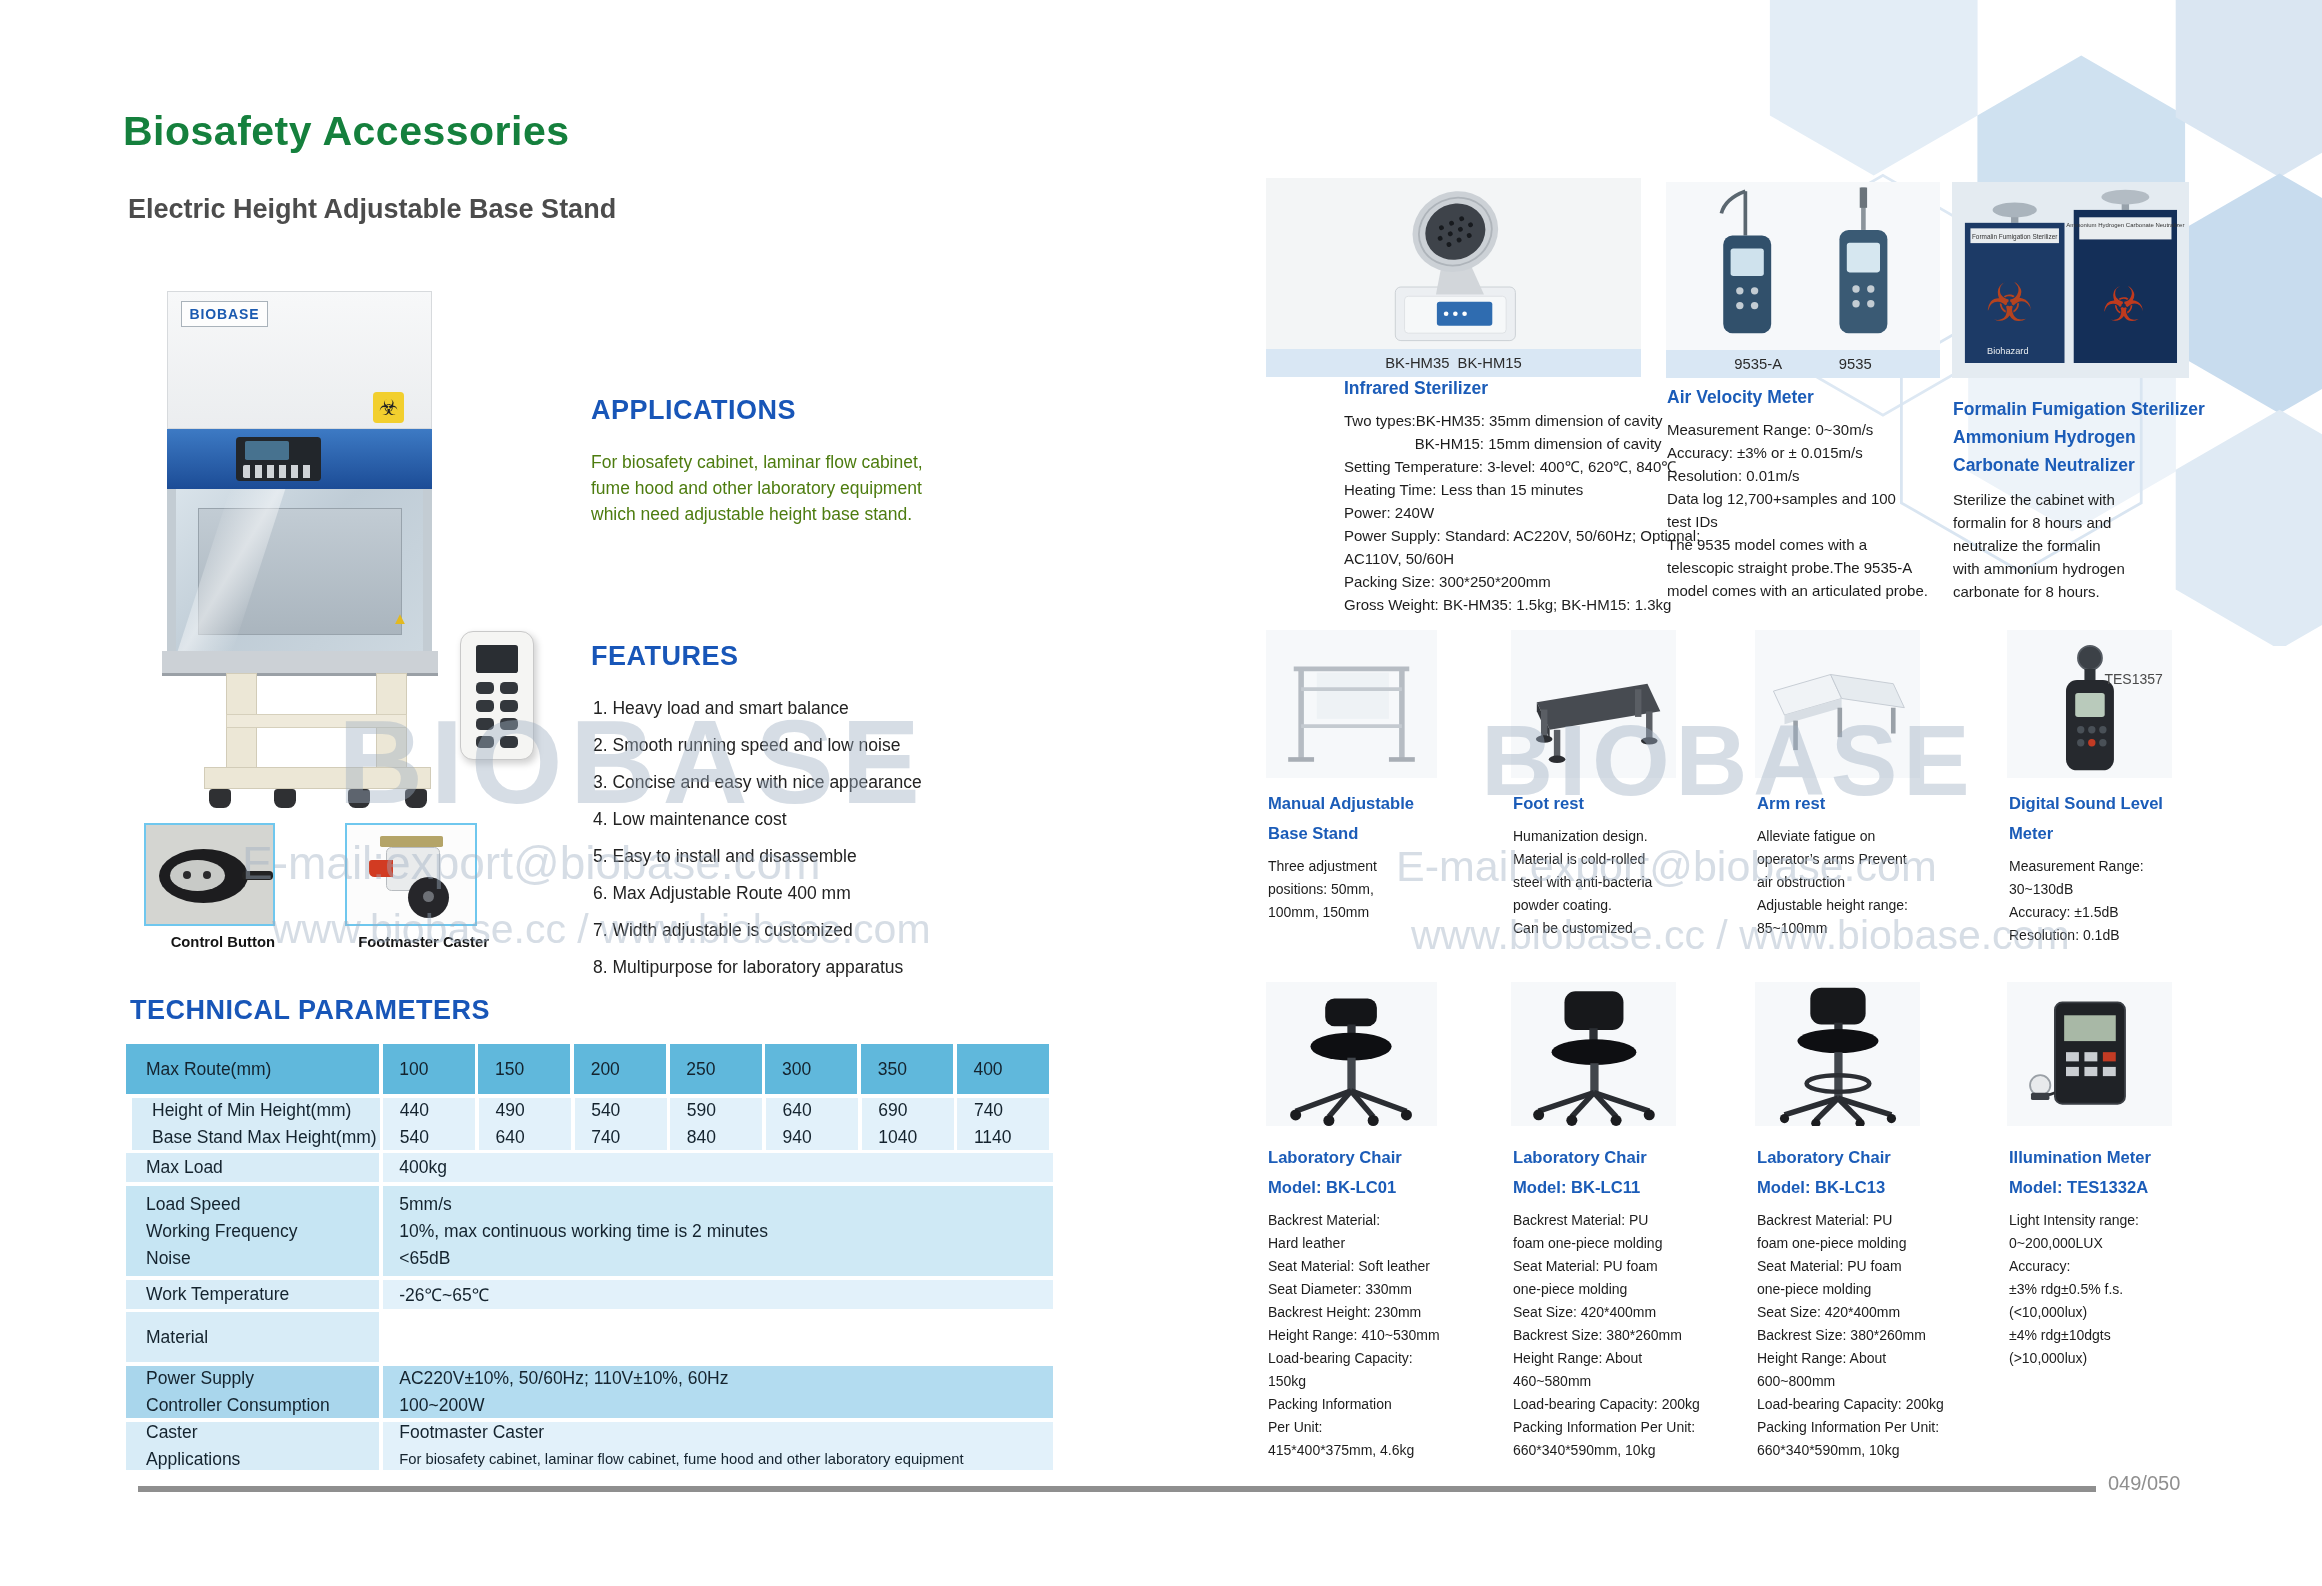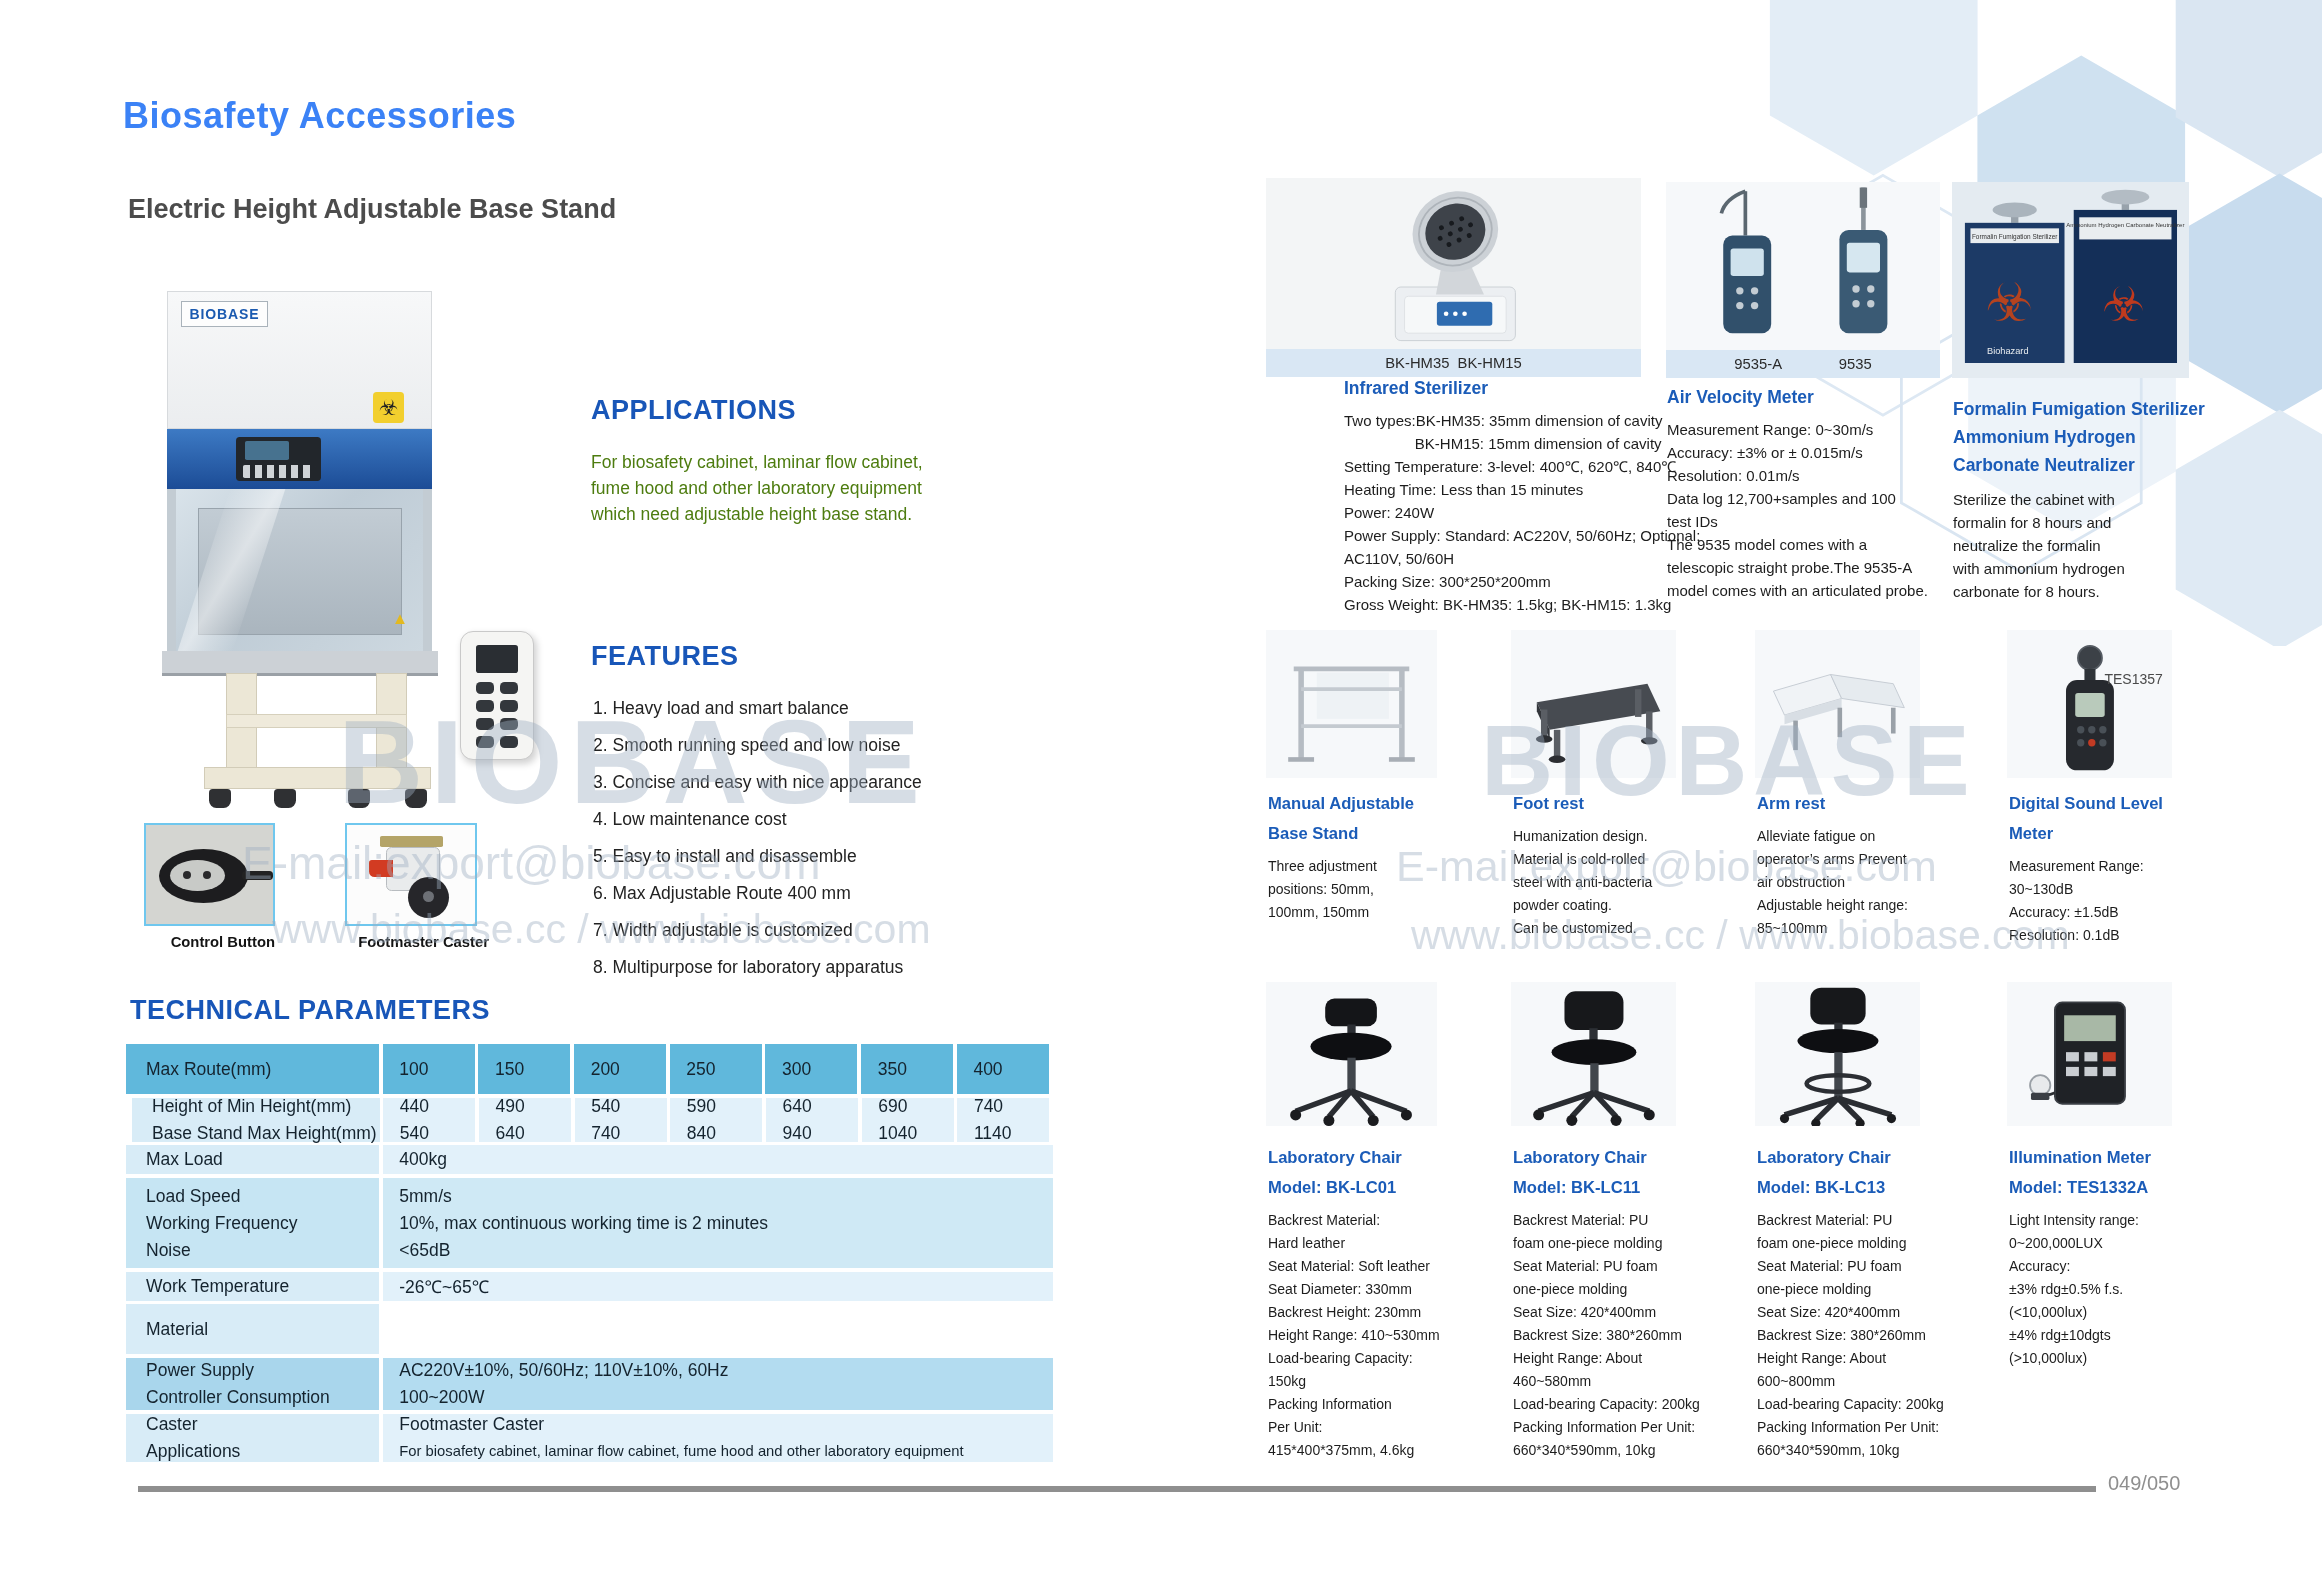--- a/index.html
+++ b/index.html
@@ -3,21 +3,21 @@
 <meta charset="utf-8">
 <style>
   html,body { margin:0; padding:0; background:#ffffff; }
   .page { position:relative; width:2322px; height:1587px; overflow:hidden;
           font-family:"Liberation Sans", sans-serif; color:#1e1e1e; background:#fff; }
   .abs { position:absolute; }
   .pre { white-space:pre; }
   .preline { white-space:pre-line; }
 
   
-  .page-title { left:123px; top:95px; font-size:36px; font-weight:bold; color:#3b82f6; letter-spacing:0.5px; }
+  .page-title { left:123px; top:108px; font-size:41px; font-weight:bold; color:#15803d; letter-spacing:0.5px; }
   .page-subtitle { left:128px; top:194px; font-size:27px; font-weight:bold; color:#4c4c4c; }
   .sec-head { font-size:27px; font-weight:bold; color:#1856b8; letter-spacing:0.5px; }
   .apps-head { left:591px; top:395px; }
   .apps-text { left:591px; top:449px; font-size:17.5px; line-height:26px; color:#4d7c0f; }
   .feat-head { left:591px; top:641px; }
   .feat-list { left:593px; top:690px; font-size:17.5px; line-height:37px; color:#222; }
   .tech-head { left:130px; top:995px; }
 
   
   .wm { color:rgba(158,175,192,0.42); font-weight:bold; pointer-events:none; z-index:6; }
@@ -83,21 +83,21 @@
   .thumb-label { font-size:14.8px; font-weight:bold; color:#141414; text-align:right; }
 
   
   .tech-table { left:126px; top:1044px; width:927px; }
   .t-row { display:flex; margin-bottom:3.7px; }
   .t-label { width:253px; padding-left:20px; box-sizing:border-box; display:flex; flex-direction:column; justify-content:center; }
   .t-vals { display:flex; margin-left:3.7px; }
   .t-cell { width:92px; margin-right:3.7px; padding-left:16.6px; box-sizing:border-box; display:flex; flex-direction:column; justify-content:center; }
   .t-span { flex:1; margin-left:3.7px; padding-left:16.6px; box-sizing:border-box; display:flex; flex-direction:column; justify-content:center; }
   .tech-table { font-size:17.5px; color:#14232e; }
-  .row-h  { height:50px; } .row-2  { height:44px;padding-left:6px; } .row-1s { height:29px; }
+  .row-h  { height:50px; } .row-2  { height:52px;padding-left:6px; } .row-1s { height:29px; }
   .row-3s { height:90px; } .row-m  { height:50px; } .row-p  { height:52px; } .row-c  { height:48px; }
   .bg-head { background:#60b8dc; }
   .bg-l1 { background:#d8ecf7; } .bg-l2 { background:#e2f1fa; }
   .bg-m1 { background:#c6e5f3; } .bg-m2 { background:#cfe9f5; }
   .bg-d1 { background:#a9d6ec; } .bg-d2 { background:#b3dcf0; }
   .lh29 { line-height:27px; }
   .t-small { font-size:14.8px; }
 
   
   .imgbox { background:#f6f8fa; overflow:hidden; }

